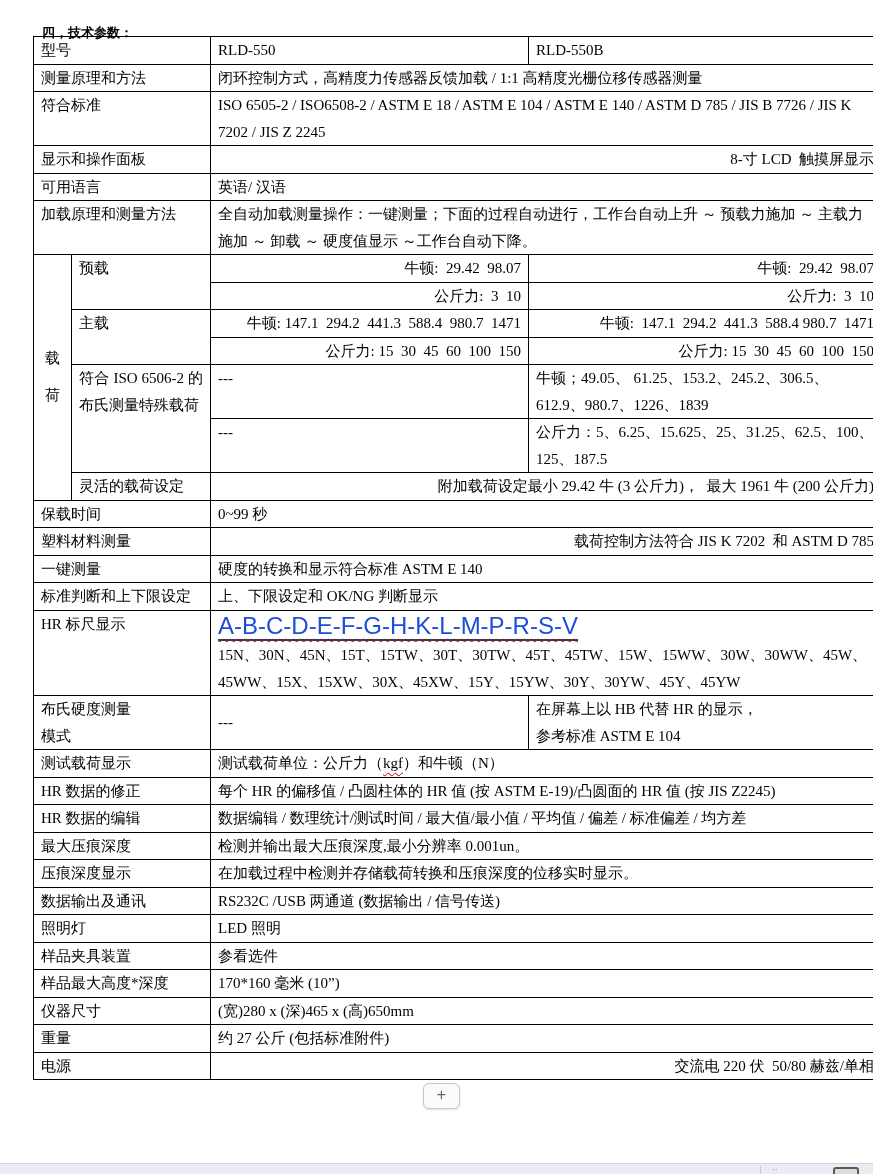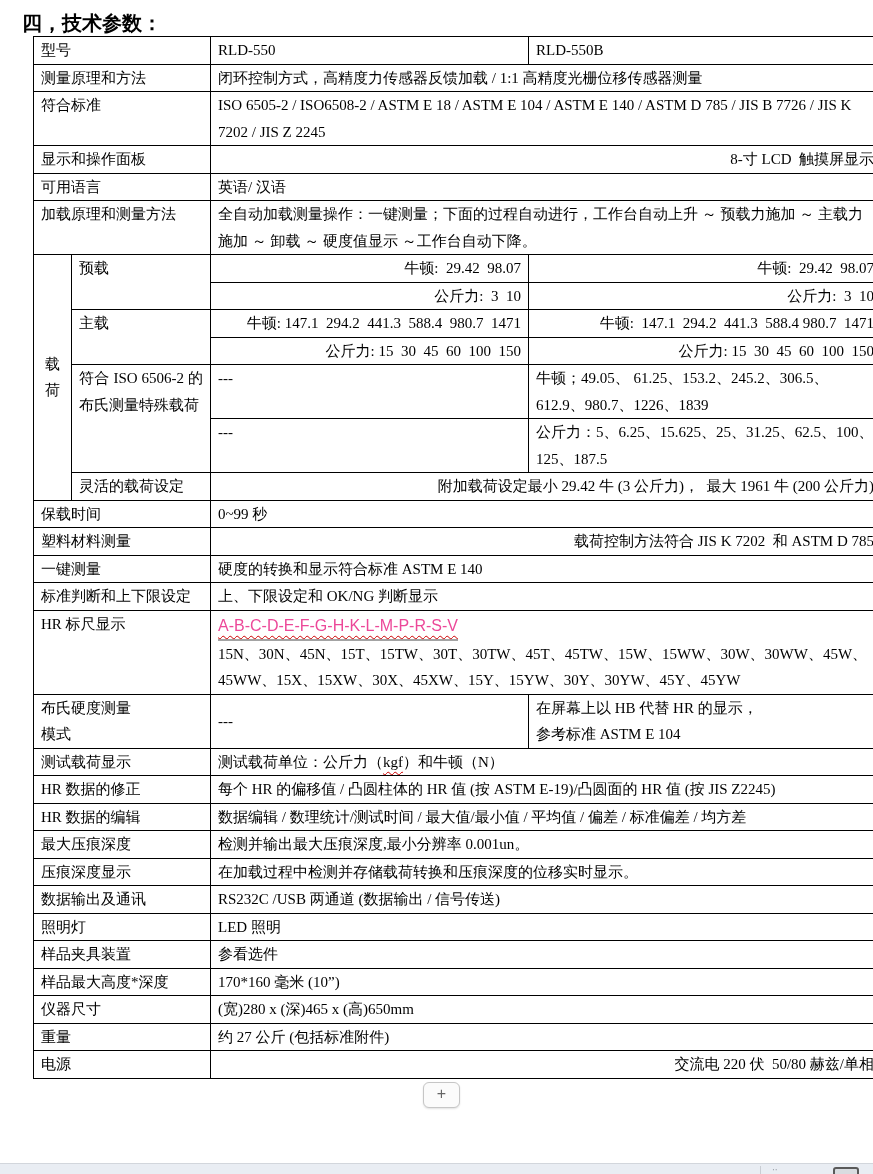--- a/index.html
+++ b/index.html
@@ -6,25 +6,26 @@
   html, body { margin: 0; padding: 0; }
   body {
     width: 873px; height: 1174px;
     background: #ffffff;
     position: relative;
     overflow: hidden;
     font-family: "Liberation Serif", "DejaVu Serif", serif;
     color: #000;
   }
   .doc-title {
-    padding: 10px 0 6px 22px;
+    padding: 24px 0 6px 22px;
     font-family: "DejaVu Sans", "Liberation Sans", sans-serif;
-    font-size: 20px;
+    font-size: 13px;
     font-weight: bold;
     height: 36px;
+    margin-left: 20px;
   }
   table.spec {
     margin-left: 33px;
     width: 848px;
     border-collapse: collapse;
     table-layout: fixed;
   }
   td {
     border: 1px solid #000;
     padding: 0 7px;
@@ -34,33 +35,33 @@
     overflow: hidden;
     word-break: break-word;
   }
   td.single { height: 27px; }
   td.label { }
   td.group-label {
     vertical-align: middle;
     text-align: center;
     padding: 1px 2px;
     word-break: break-all;
-    line-height: 26px;
+    line-height: 37px;
   }
   .group-label-inner { width: 1em; margin: 0 auto; }
   td.mid { vertical-align: middle; }
   .pre { white-space: pre-wrap; text-align: right; }
   .preline { white-space: pre-line; }
   .justify { text-align: justify; }
   .scale-line {
     display: inline-block;
     font-family: "Liberation Sans", "DejaVu Sans", sans-serif;
-    font-size: 16px;
-    color: #ec4899;
-    border-bottom: 2px solid #a3a3a3;
+    font-size: 24px;
+    color: #1d4ed8;
+    border-bottom: 2px solid #0c4a6e;
     line-height: 26px;
     margin-top: 2px;
   }
   .squiggle {
     text-decoration: underline;
     text-decoration-style: wavy;
     text-decoration-color: #cc0000;
     text-decoration-thickness: 1px;
     text-underline-offset: 4px;
   }

